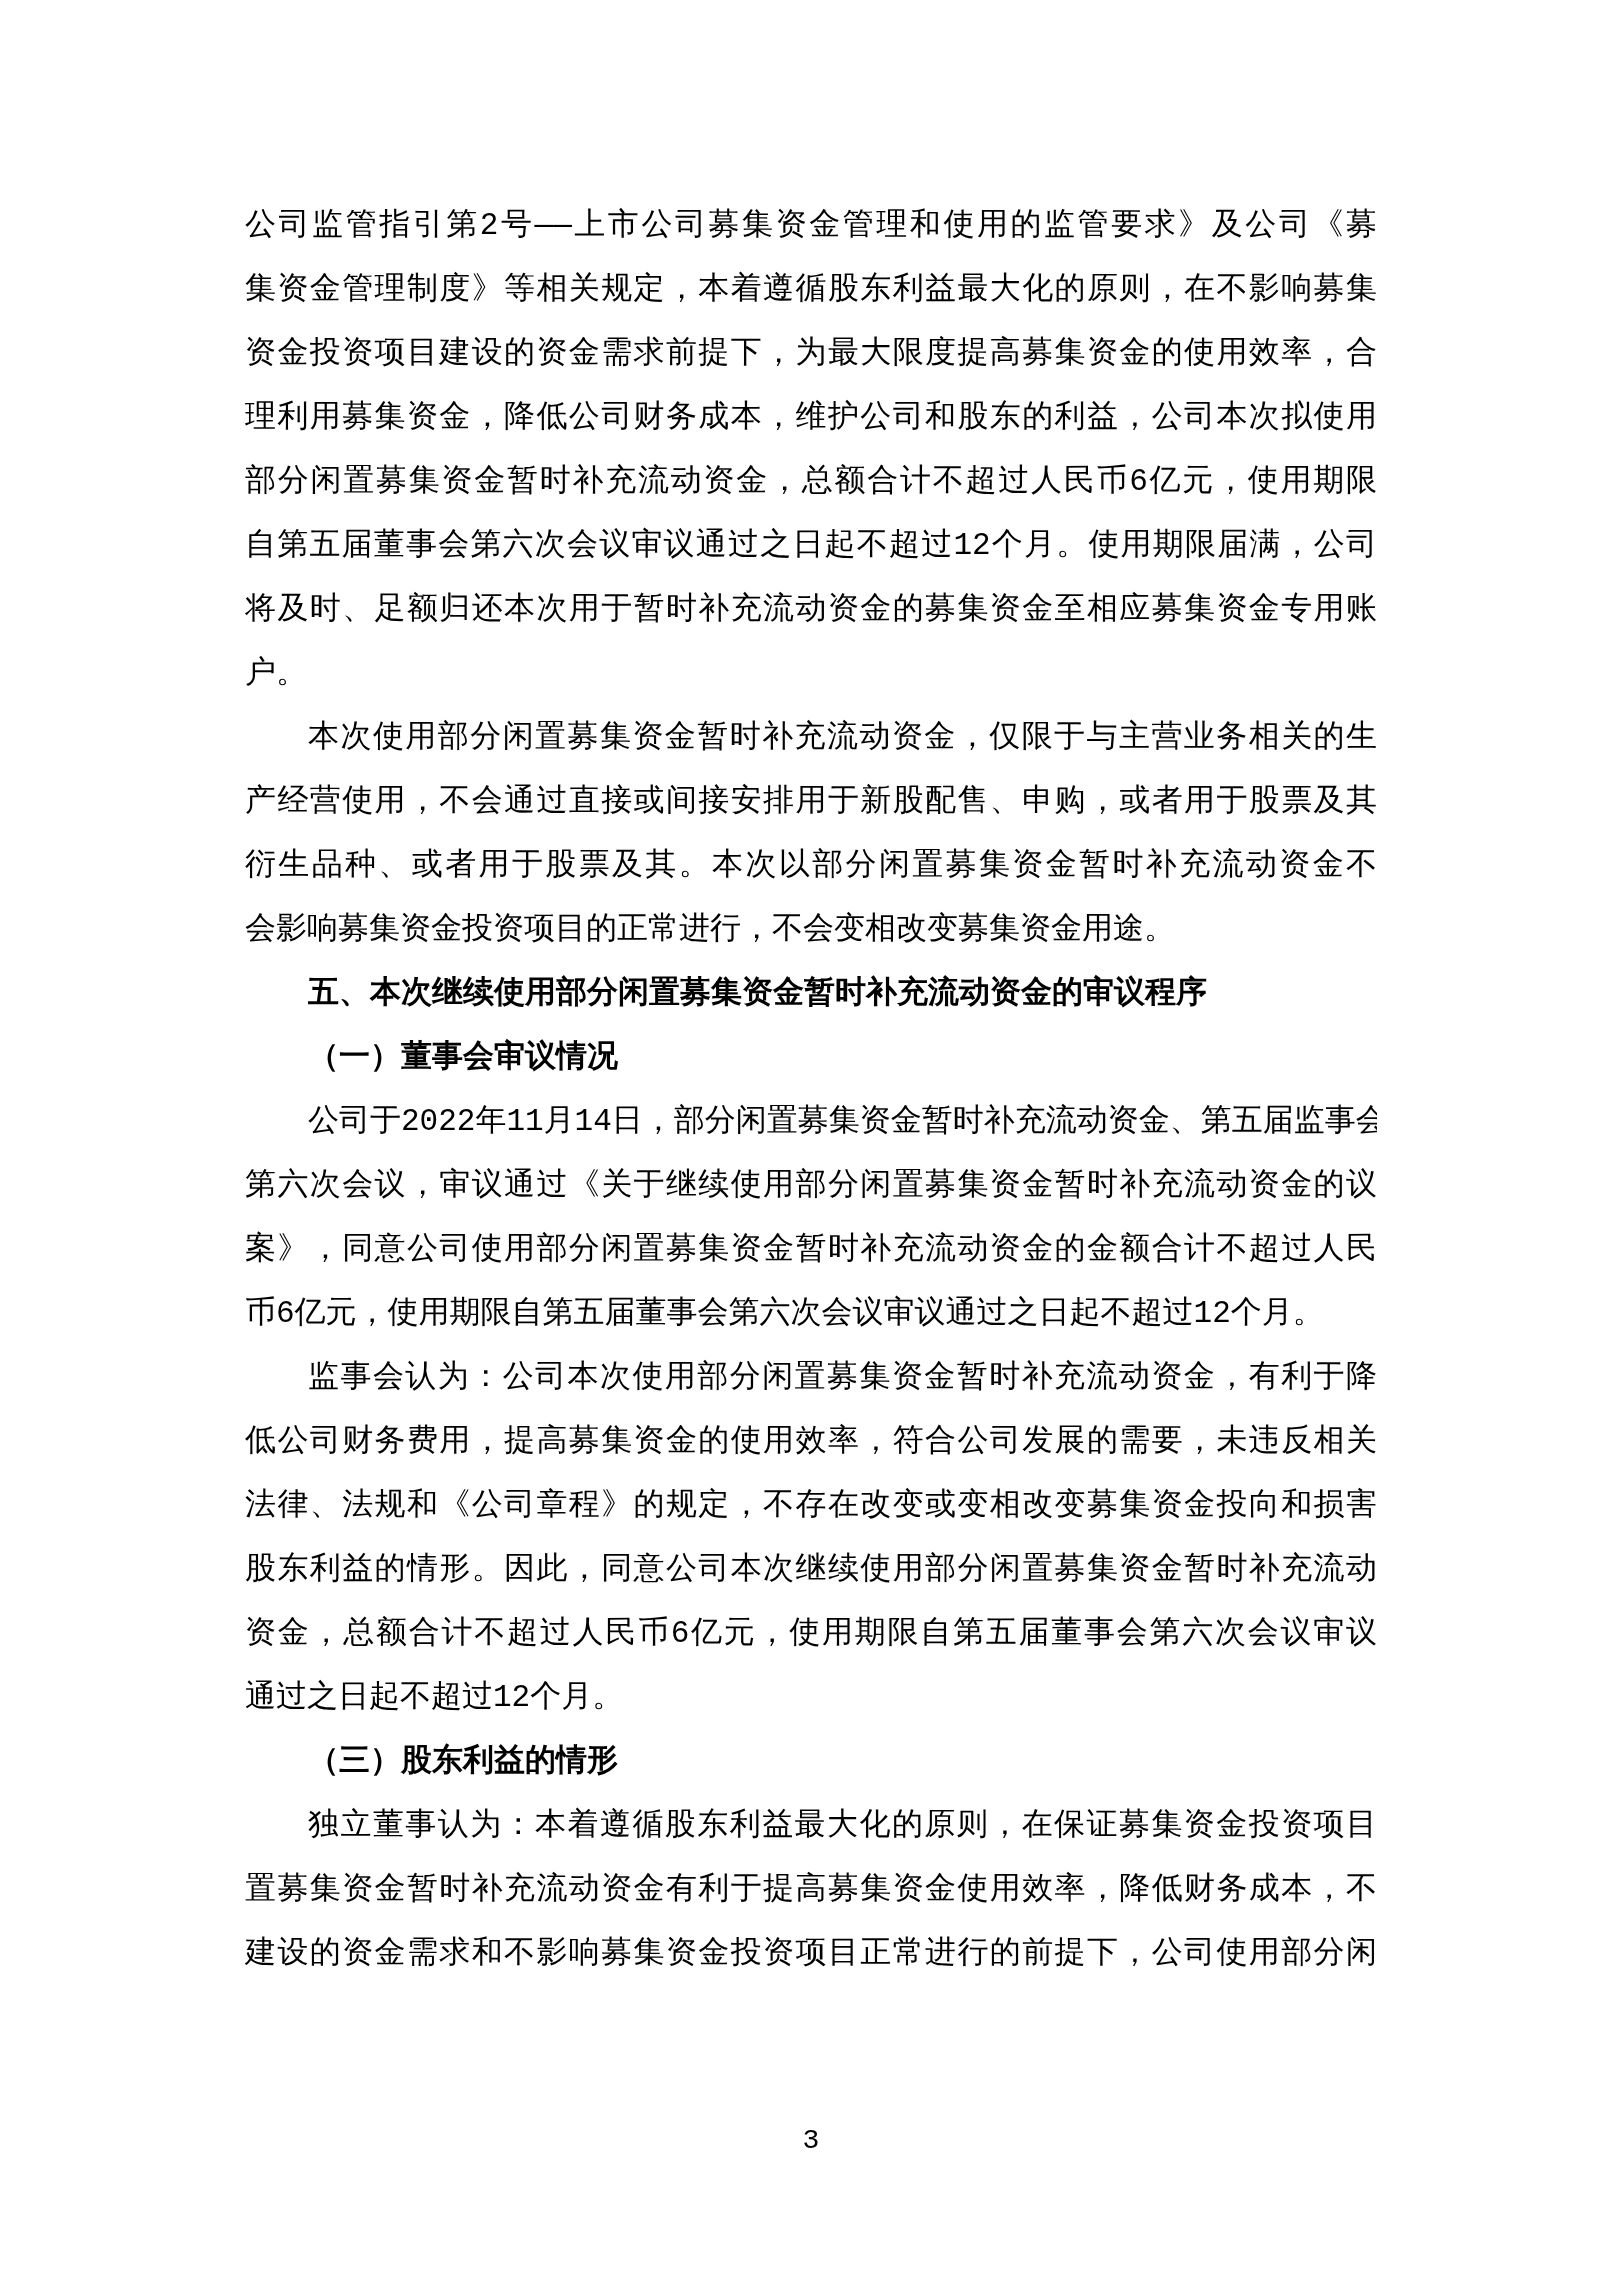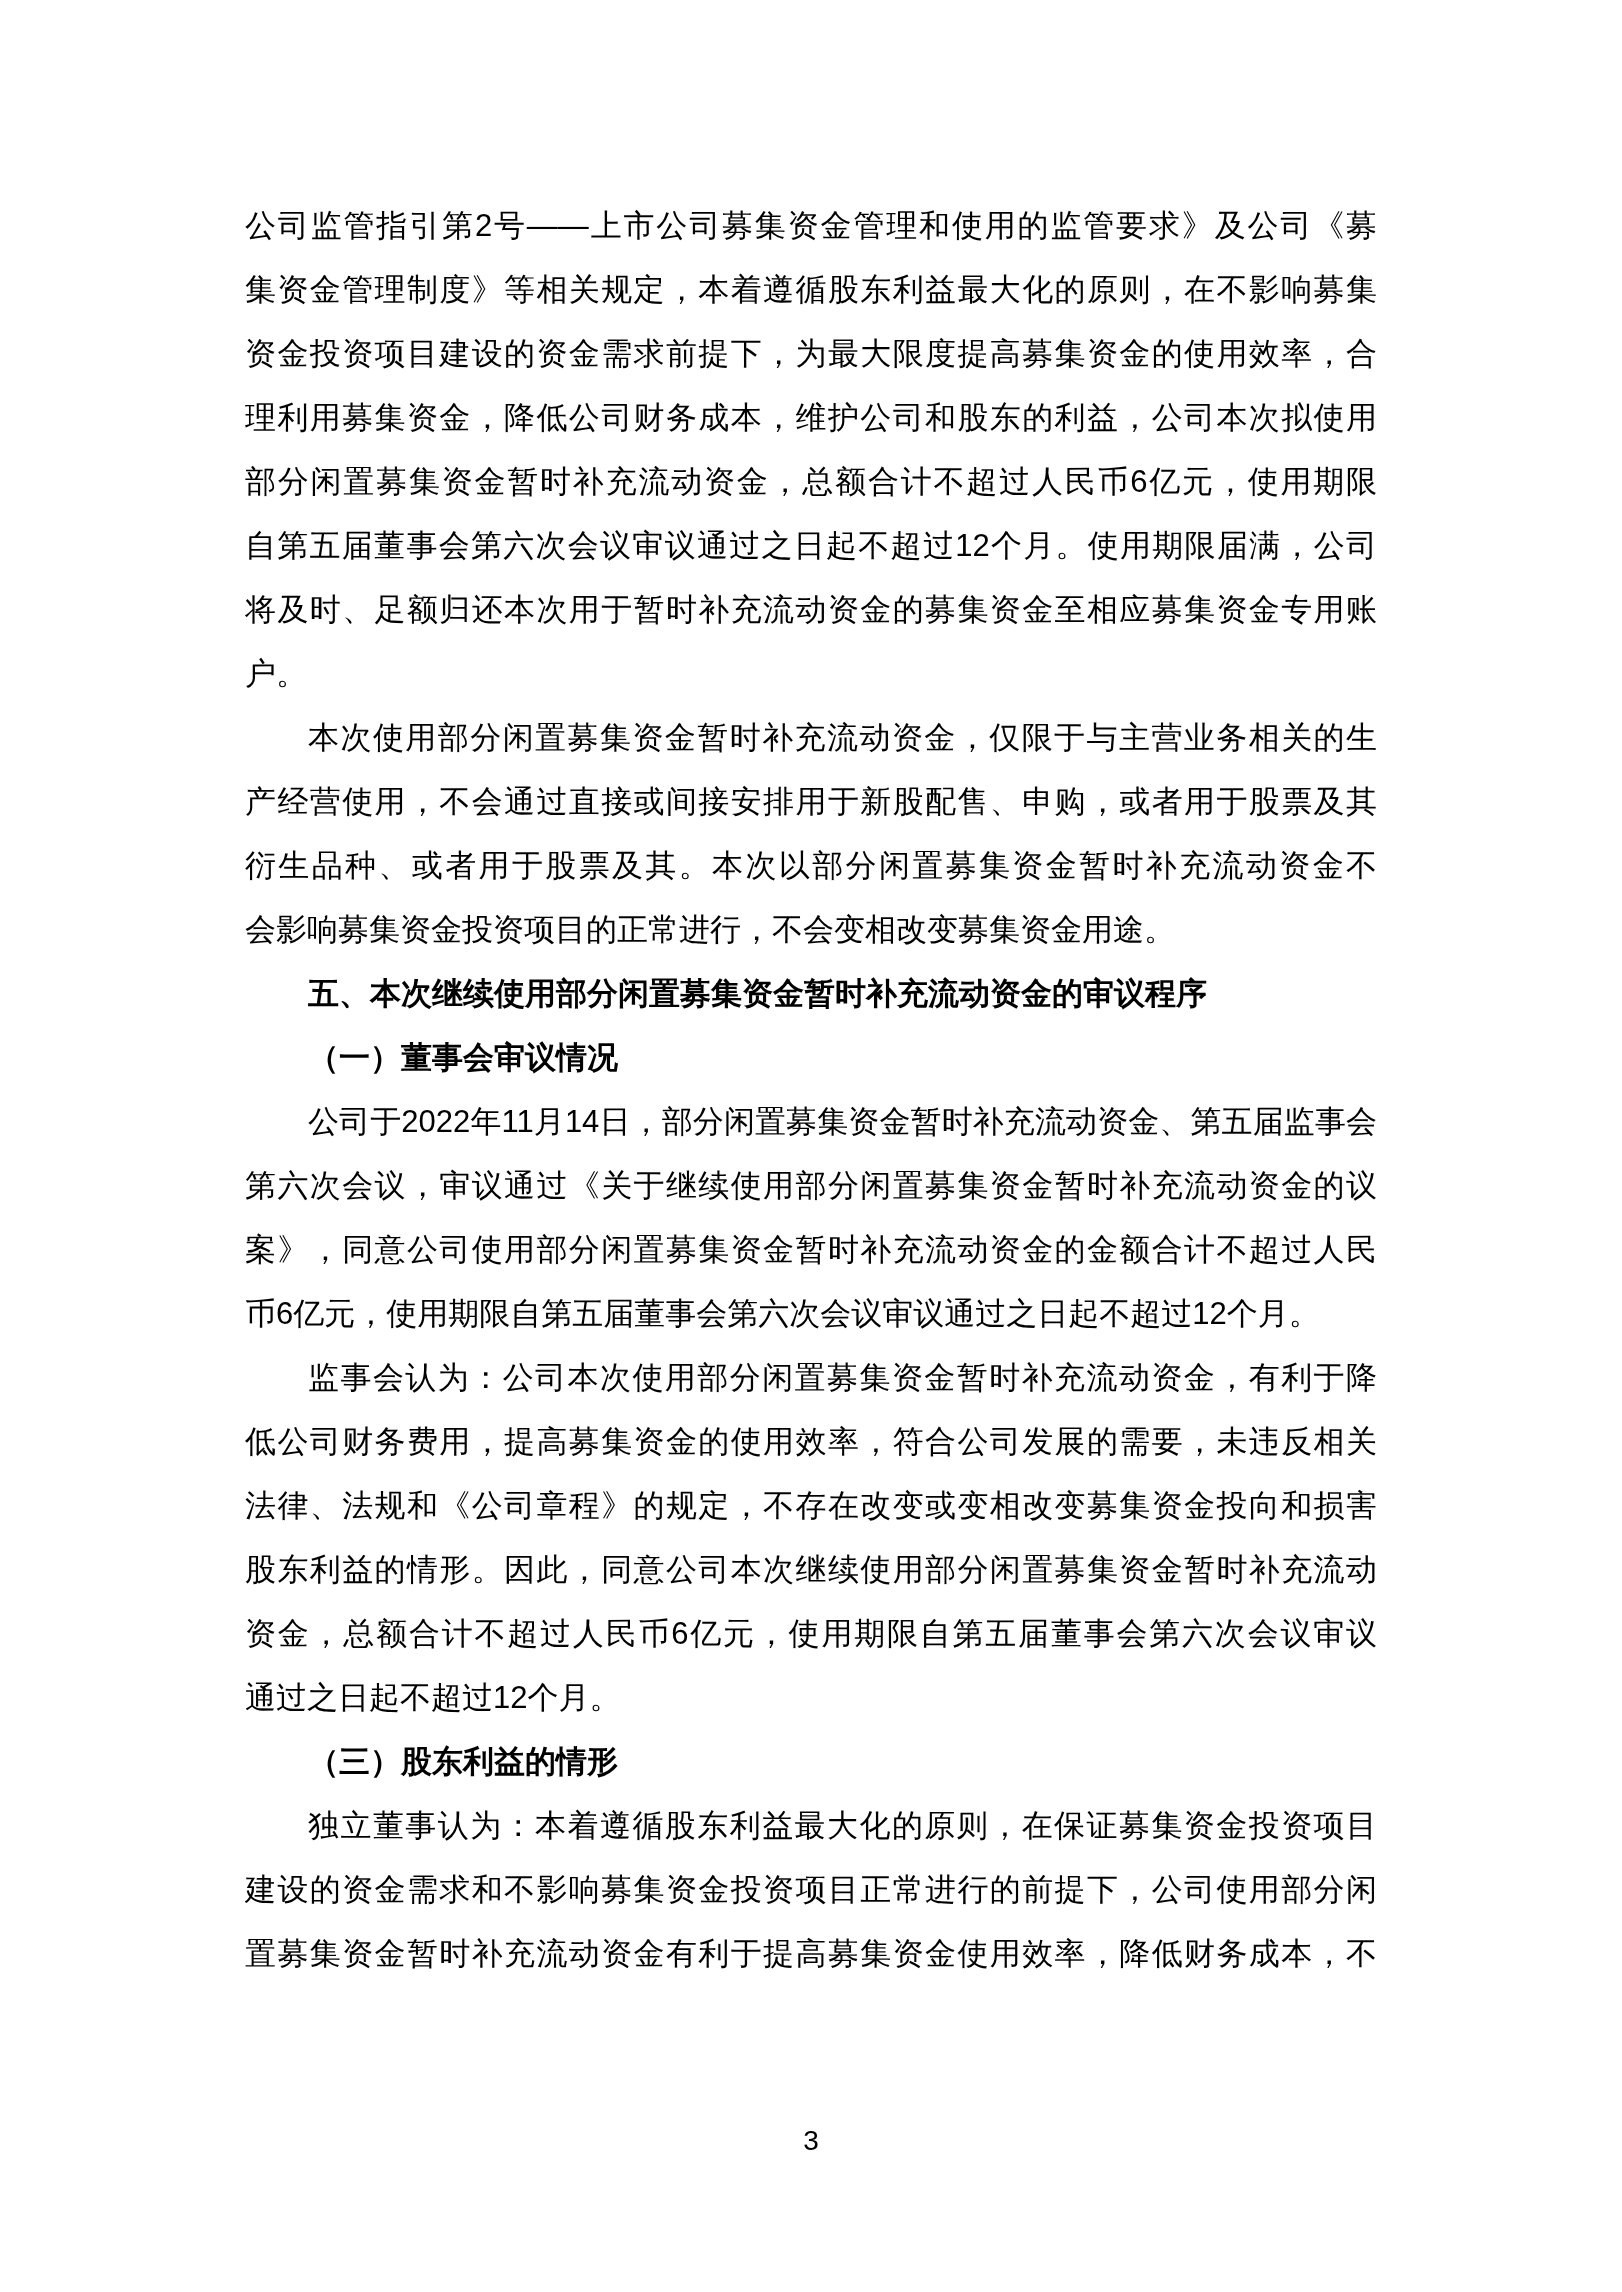--- a/index.html
+++ b/index.html
@@ -6,21 +6,21 @@
     margin: 0;
     padding: 0;
     background: #ffffff;
   }
   .page {
     position: relative;
     width: 1622px;
     height: 2293px;
     background: #ffffff;
     color: #000000;
-    font-family: Liberation Sans, sans-serif;
+    font-family: Liberation Mono, monospace;
     overflow: hidden;
   }
   .doc-body {
     position: absolute;
     left: 245px;
     top: 194px;
     width: 1132px;
   }
   .line {
     height: 64px;
@@ -80,18 +80,18 @@
       <div class="line">案》，同意公司使用部分闲置募集资金暂时补充流动资金的金额合计不超过人民</div>
       <div class="line lastline">币6亿元，使用期限自第五届董事会第六次会议审议通过之日起不超过12个月。</div>
       <div class="line indent">监事会认为：公司本次使用部分闲置募集资金暂时补充流动资金，有利于降</div>
       <div class="line">低公司财务费用，提高募集资金的使用效率，符合公司发展的需要，未违反相关</div>
       <div class="line">法律、法规和《公司章程》的规定，不存在改变或变相改变募集资金投向和损害</div>
       <div class="line">股东利益的情形。因此，同意公司本次继续使用部分闲置募集资金暂时补充流动</div>
       <div class="line">资金，总额合计不超过人民币6亿元，使用期限自第五届董事会第六次会议审议</div>
       <div class="line lastline">通过之日起不超过12个月。</div>
       <div class="line heading indent">（三）股东利益的情形</div>
       <div class="line indent">独立董事认为：本着遵循股东利益最大化的原则，在保证募集资金投资项目</div>
+      <div class="line">置募集资金暂时补充流动资金有利于提高募集资金使用效率，降低财务成本，不</div>
       <div class="line">建设的资金需求和不影响募集资金投资项目正常进行的前提下，公司使用部分闲</div>
-      <div class="line">置募集资金暂时补充流动资金有利于提高募集资金使用效率，降低财务成本，不</div>
     </div>
   <div class="page-number">3</div>
 </div>
 
 
 </body></html>

